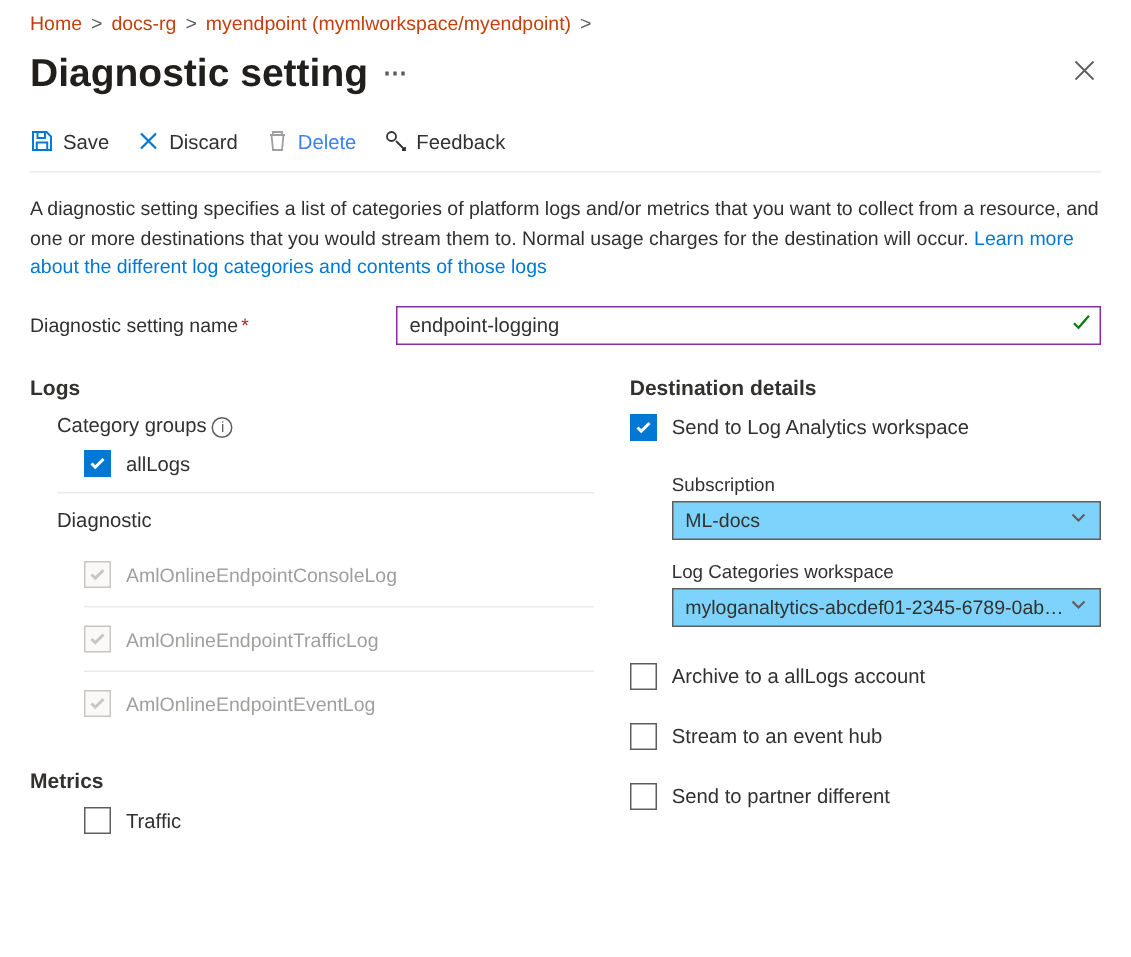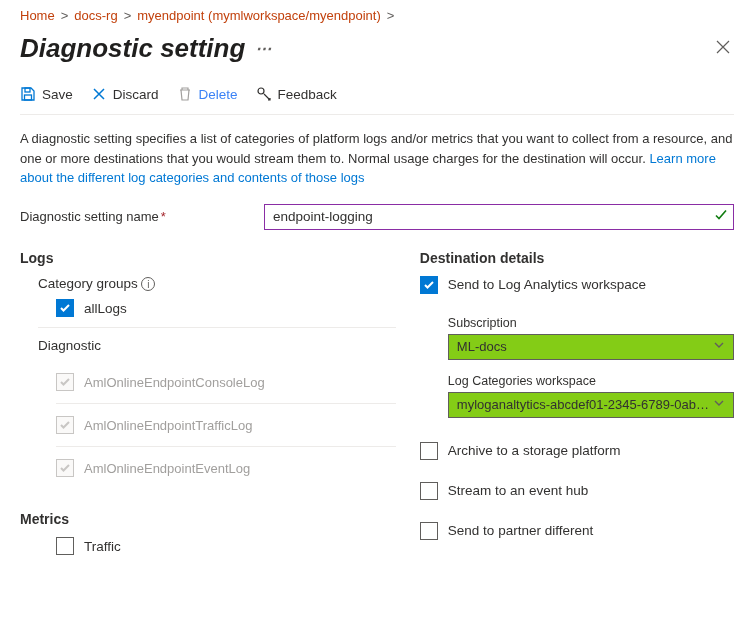--- a/index.html
+++ b/index.html
@@ -20,21 +20,20 @@
       gap: 6px;
       color: #0078d4;
       margin-bottom: 10px;
     }
     .breadcrumb .sep { color: #605e5c; }
     .page-header {
       display: flex;
       align-items: center;
       justify-content: space-between;
       margin-bottom: 22px;
-      font-style: italic;
     }
     .page-title {
       font-size: 26px;
       font-weight: 600;
       color: #201f1e;
       display: flex;
       align-items: center;
       gap: 10px;
     }
     .ellipsis { font-size: 16px; color: #605e5c; }
@@ -179,21 +178,21 @@
     }
     .select-box {
       border: 1px solid #605e5c;
       padding: 4px 8px;
       font-size: 13px;
       display: flex;
       align-items: center;
       justify-content: space-between;
       height: 26px;
       margin-bottom: 14px;
-      background:#84cc16;
+      background:#7dd3fc;
     }
     .select-box .val { white-space: nowrap; overflow: hidden; text-overflow: ellipsis; }
     .chevron { color: #605e5c; }
     .dest-opt {
       display: flex;
       align-items: center;
       gap: 10px;
       font-size: 13.5px;
       margin-bottom: 22px;
     }
@@ -366,21 +365,21 @@
         <span class="chevron">
           <svg width="12" height="12" viewBox="0 0 12 12">
               <path d="M2 4l4 4 4-4" fill="none" stroke="#605e5c" stroke-width="1.4"></path>
             </svg>
         </span>
       </div>
     </div>
 
     <div class="dest-opt" style="margin-top:24px;">
       <span class="checkbox"></span>
-      <span>Archive to a storage platform</span>
+      <span>Archive to a allLogs account</span>
     </div>
 
     <div class="dest-opt">
       <span class="checkbox"></span>
       <span>Stream to an event hub</span>
     </div>
 
     <div class="dest-opt">
       <span class="checkbox"></span>
       <span>Send to partner different</span>

